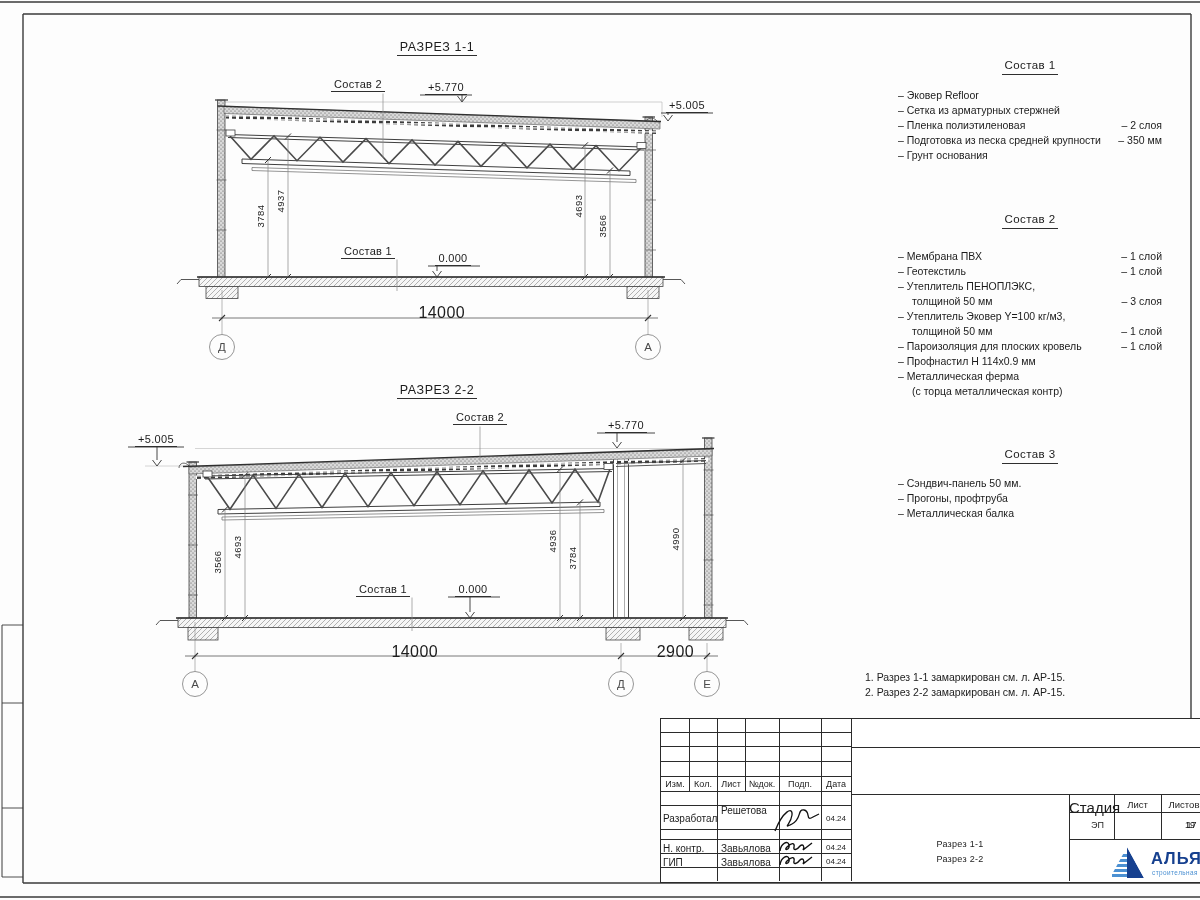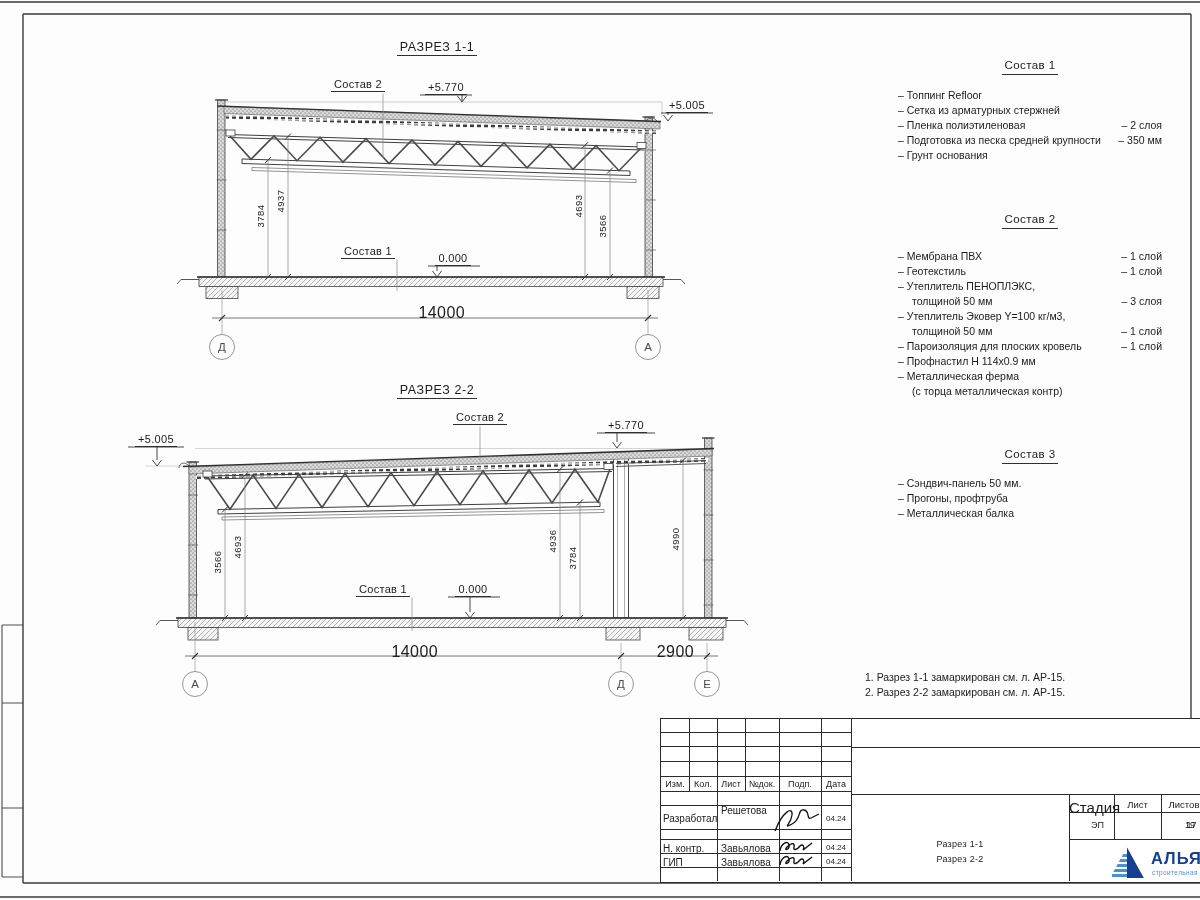--- a/index.html
+++ b/index.html
@@ -309,21 +309,21 @@
 <div class="vdim" style="left:543px;top:552px;">3784</div>
 <div class="vdim" style="left:646px;top:533px;">4990</div>
 <div class="hdim" style="left:378px;top:643px;width:60px;">14000</div>
 <div class="hdim" style="left:634px;top:643px;width:60px;">2900</div>
 <div class="gridlbl" style="left:183px;top:672px;">А</div>
 <div class="gridlbl" style="left:609px;top:672px;">Д</div>
 <div class="gridlbl" style="left:695px;top:672px;">Е</div>
 
 <div class="sost" style="top:58px;">
   <div class="hd"><span>Состав 1</span></div>
-  <div class="it"><span>– Топпинг Refloor</span></div>
+  <div class="it"><span>– Эковер Refloor</span></div>
   <div class="it"><span>– Сетка из арматурных стержней</span></div>
   <div class="it"><span>– Пленка полиэтиленовая</span><span class="v v1">– 2 слоя</span></div>
   <div class="it"><span>– Подготовка из песка средней крупности</span><span class="v v1">– 350 мм</span></div>
   <div class="it"><span>– Грунт основания</span></div>
 </div>
 
 <div class="sost" style="top:212px;">
   <div class="hd" style="margin-bottom:20px;"><span>Состав 2</span></div>
   <div class="it"><span>– Мембрана ПВХ</span><span class="v v1">– 1 слой</span></div>
   <div class="it"><span>– Геотекстиль</span><span class="v v1">– 1 слой</span></div>

